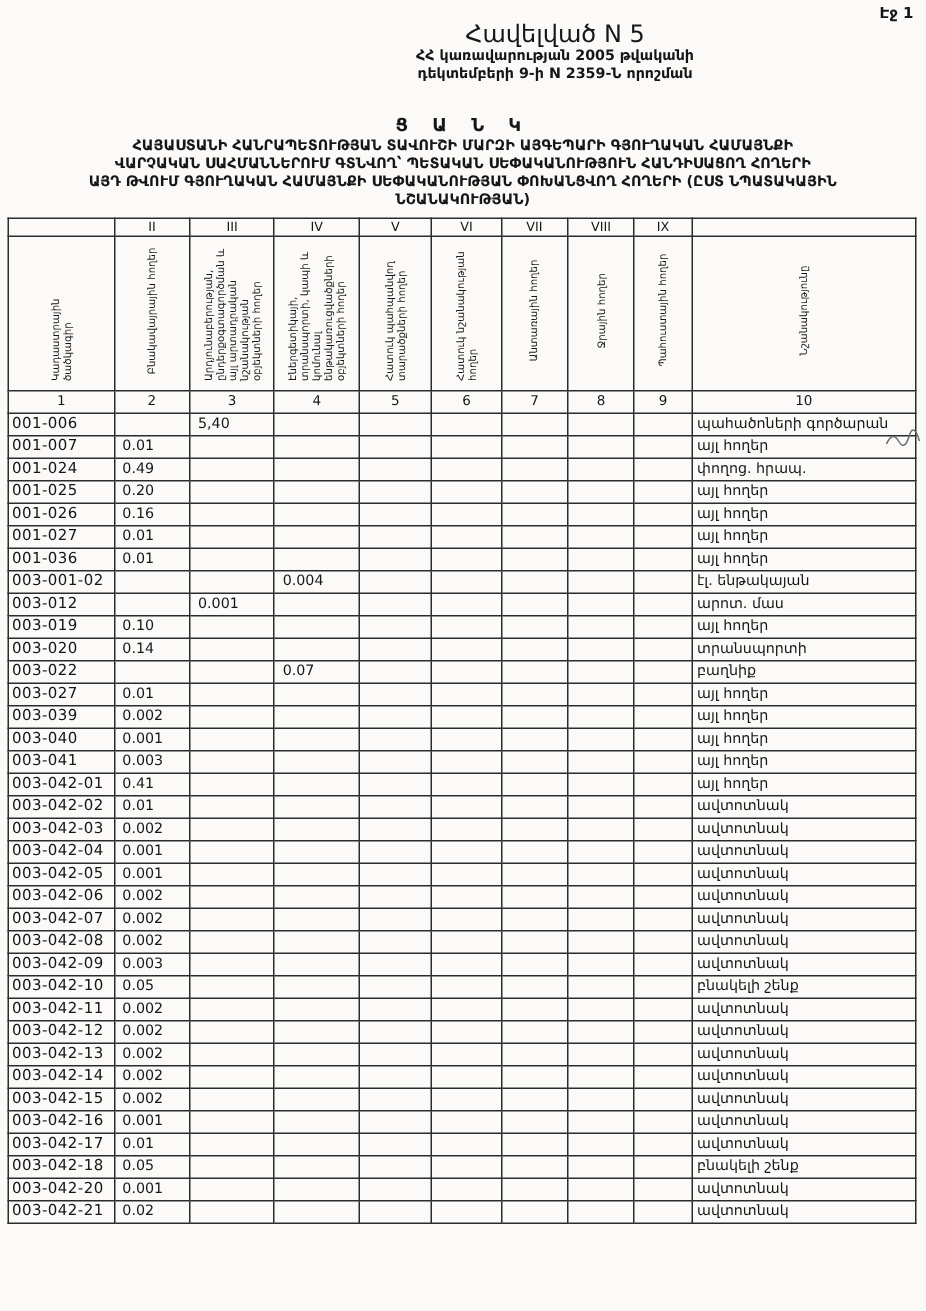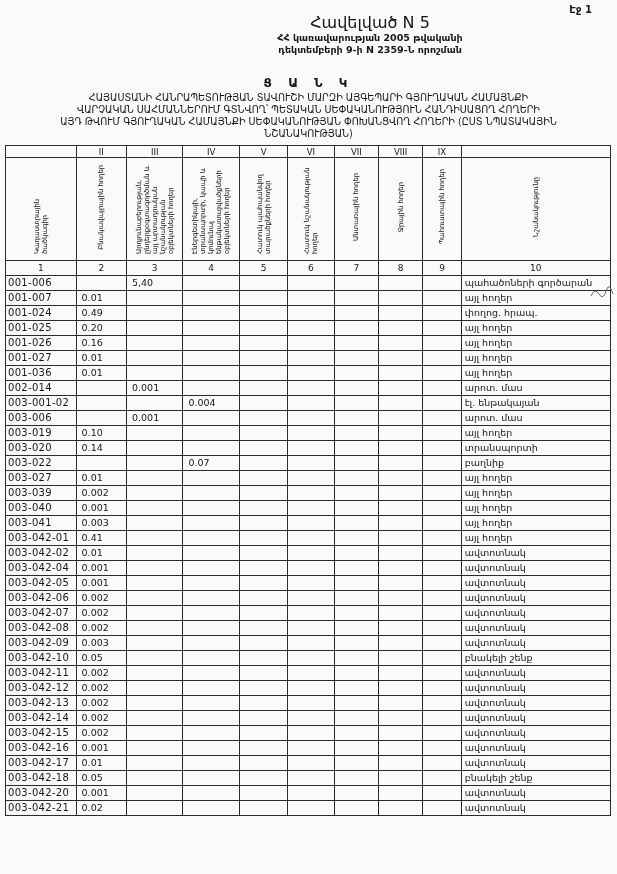--- a/index.html
+++ b/index.html
@@ -13,21 +13,21 @@
   .page {
     position: relative;
     width: 617px;
     height: 874px;
     overflow: hidden;
     background: #fbfaf8;
   }
   .page-num {
     position: absolute;
     top: 4px;
-    right: 25px;
+    right: 8px;
     font-size: 10px;
     font-weight: bold;
   }
   .appendix-block {
     padding-top: 3px;
     margin-left: 205px;
     width: 330px;
     text-align: center;
   }
   .appendix { font-size: 16px; font-weight: normal; margin-top: 10px; }
@@ -35,21 +35,21 @@
   .list-word {
     text-align: center;
     font-weight: bold;
     font-size: 12px;
     letter-spacing: 6px;
     margin-top: 20px;
   }
   .doc-title {
     text-align: center;
     font-size: 9.6px;
-    font-weight: normal;
+    font-weight: bold;
     line-height: 12px;
     margin: 2px 6px 5px 6px;
   }
   table.land {
     border-collapse: collapse;
     table-layout: fixed;
     margin-left: 5px;
     width: 606px;
   }
   table.land th, table.land td {
@@ -256,45 +256,33 @@
           <td class="val"></td>
           <td class="val"></td>
           <td class="val"></td>
           <td class="val"></td>
           <td class="val"></td>
           <td class="val"></td>
           <td class="val"></td>
           <td class="use">այլ հողեր</td>
         </tr>
         <tr>
-          <td class="code">002-014</td>
-          <td class="val"></td>
-          <td class="val">0.001</td>
-          <td class="val"></td>
-          <td class="val"></td>
-          <td class="val"></td>
-          <td class="val"></td>
-          <td class="val"></td>
-          <td class="val"></td>
-          <td class="use">արոտ. մաս</td>
-        </tr>
-        <tr>
           <td class="code">003-001-02</td>
           <td class="val"></td>
           <td class="val"></td>
           <td class="val">0.004</td>
           <td class="val"></td>
           <td class="val"></td>
           <td class="val"></td>
           <td class="val"></td>
           <td class="val"></td>
           <td class="use">էլ. ենթակայան</td>
         </tr>
         <tr>
-          <td class="code">003-006</td>
+          <td class="code">003-012</td>
           <td class="val"></td>
           <td class="val">0.001</td>
           <td class="val"></td>
           <td class="val"></td>
           <td class="val"></td>
           <td class="val"></td>
           <td class="val"></td>
           <td class="val"></td>
           <td class="use">արոտ. մաս</td>
         </tr>
@@ -390,20 +378,32 @@
           <td class="val"></td>
           <td class="val"></td>
           <td class="val"></td>
           <td class="val"></td>
           <td class="val"></td>
           <td class="use">այլ հողեր</td>
         </tr>
         <tr>
           <td class="code">003-042-02</td>
           <td class="val">0.01</td>
+          <td class="val"></td>
+          <td class="val"></td>
+          <td class="val"></td>
+          <td class="val"></td>
+          <td class="val"></td>
+          <td class="val"></td>
+          <td class="val"></td>
+          <td class="use">ավտոտնակ</td>
+        </tr>
+        <tr>
+          <td class="code">003-042-03</td>
+          <td class="val">0.002</td>
           <td class="val"></td>
           <td class="val"></td>
           <td class="val"></td>
           <td class="val"></td>
           <td class="val"></td>
           <td class="val"></td>
           <td class="val"></td>
           <td class="use">ավտոտնակ</td>
         </tr>
         <tr>

